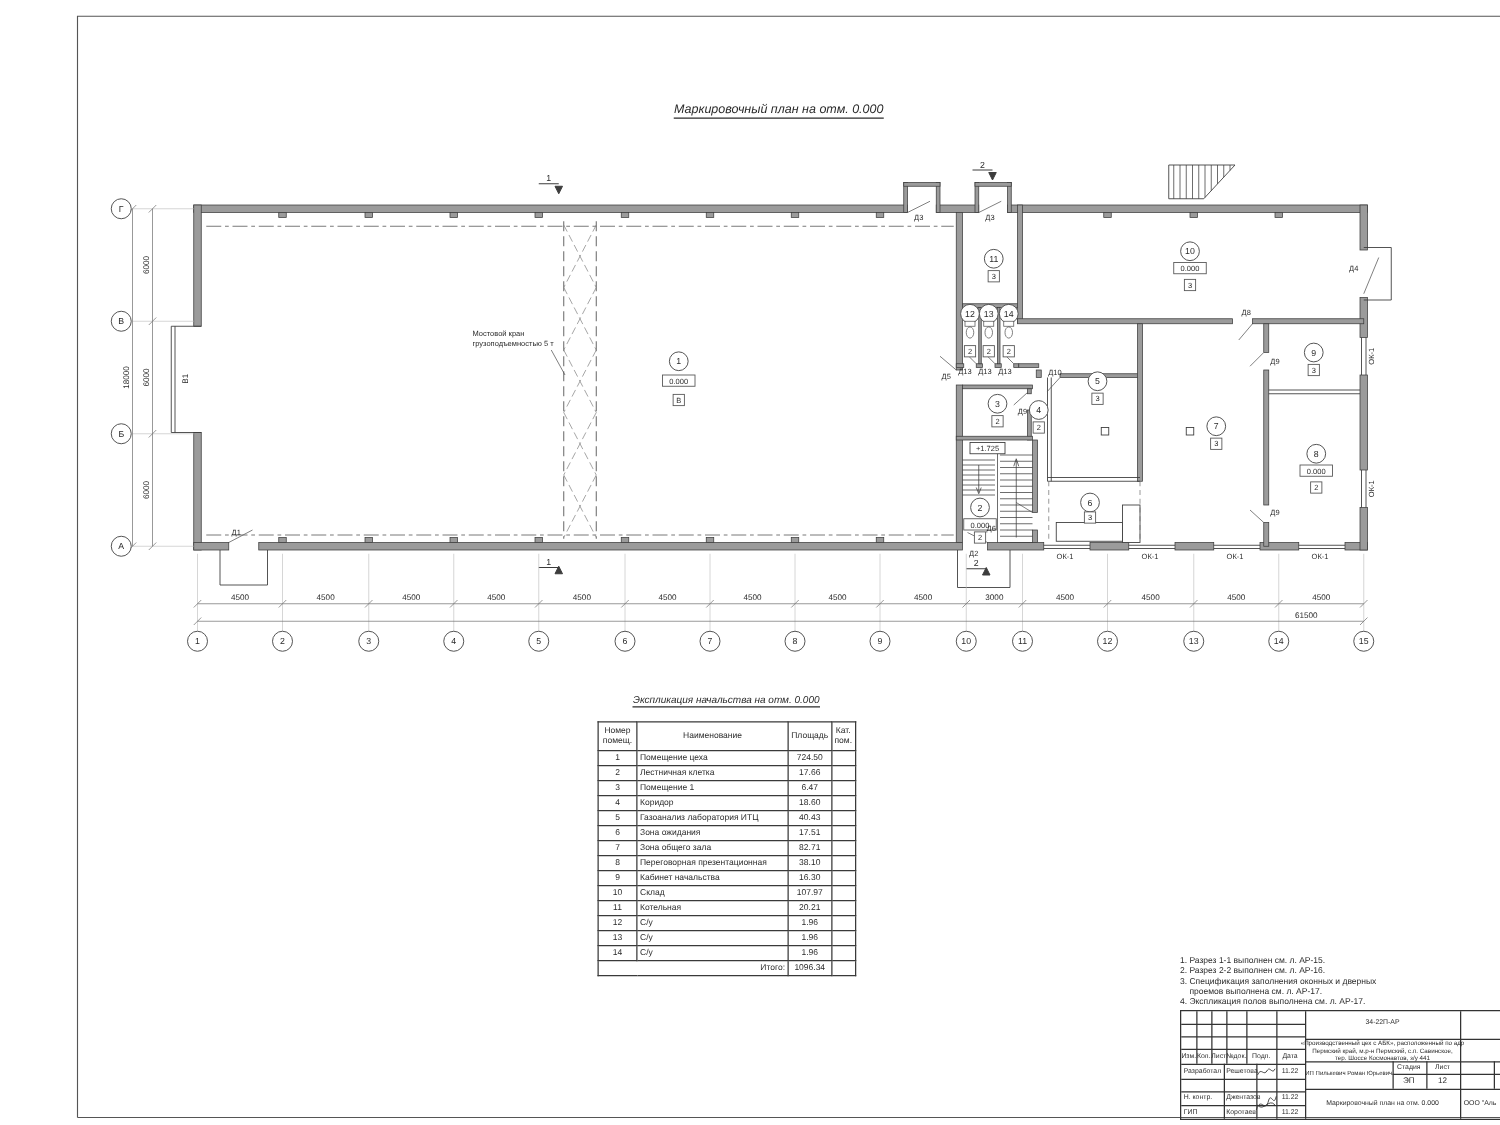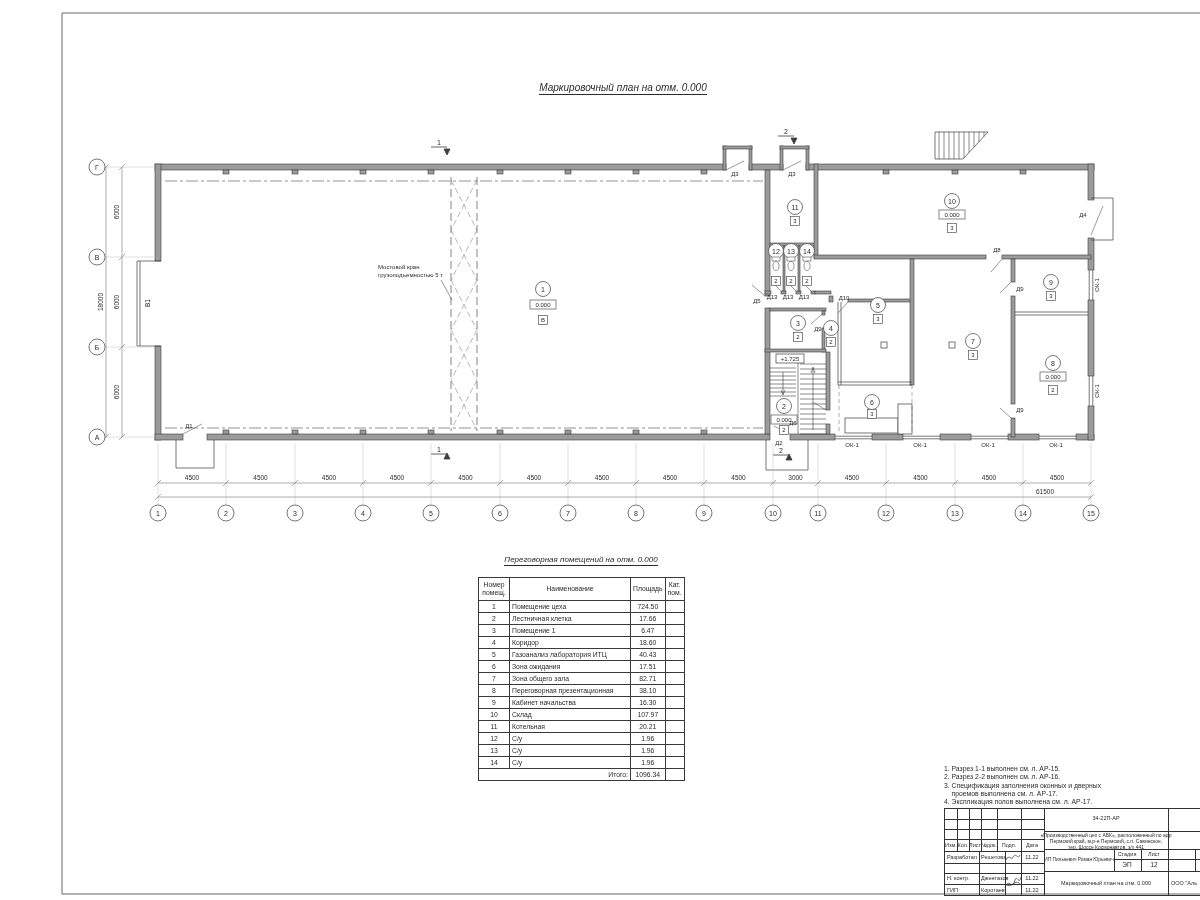--- a/index.html
+++ b/index.html
@@ -420,21 +420,21 @@
       <line x1="959" y1="132" x2="959" y2="159"></line>
       <line x1="964" y1="132" x2="964" y2="157.92000000000002"></line>
       <line x1="969" y1="132" x2="969" y2="152.52"></line>
       <line x1="974" y1="132" x2="974" y2="147.12"></line>
       <line x1="979" y1="132" x2="979" y2="141.72"></line>
       <line x1="984" y1="132" x2="984" y2="136.32"></line>
     </g>
 </svg>
 
 <div id="table-title" class="abs" style="left:476px;top:555px;width:210px">
-  <span>Переговорная помещений на отм. 0.000</span>
+  <span>Экспликация начальства на отм. 0.000</span>
 </div>
 <table id="expl">
   <colgroup>
       <col style="width:30px">
       <col style="width:120px">
       <col style="width:32px">
       <col style="width:16px">
     </colgroup>
   <thead>
     <tr>

